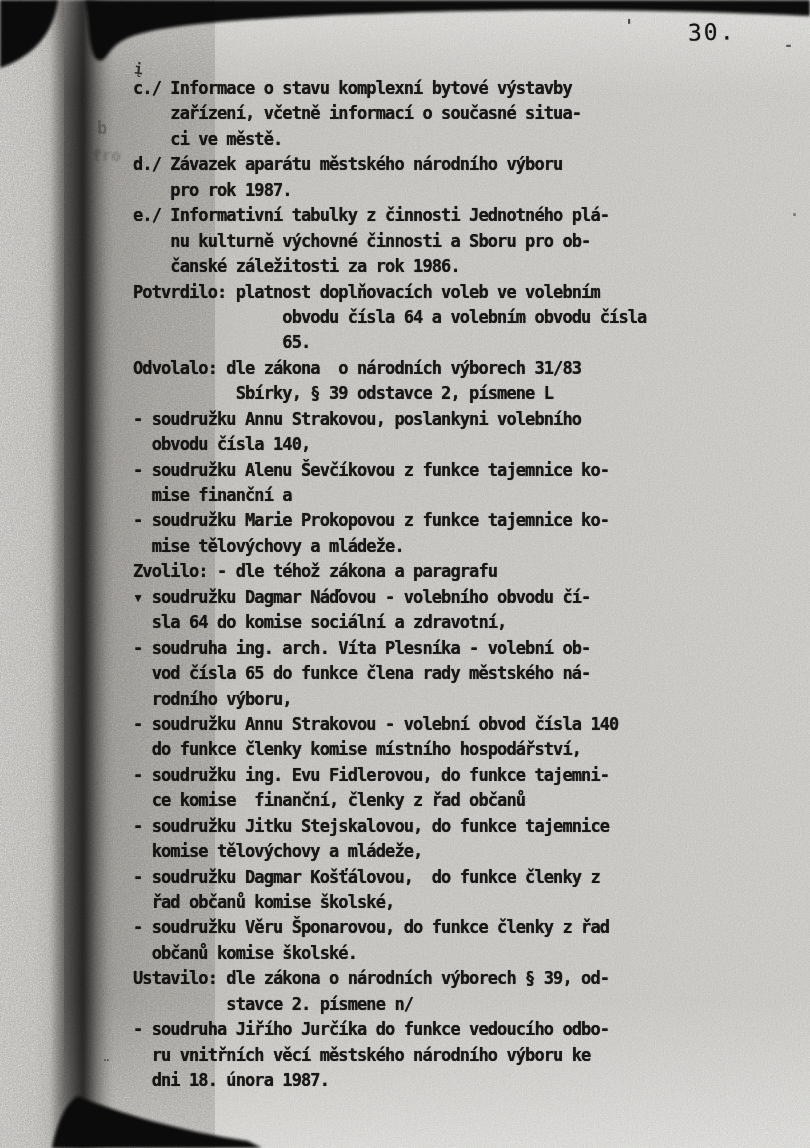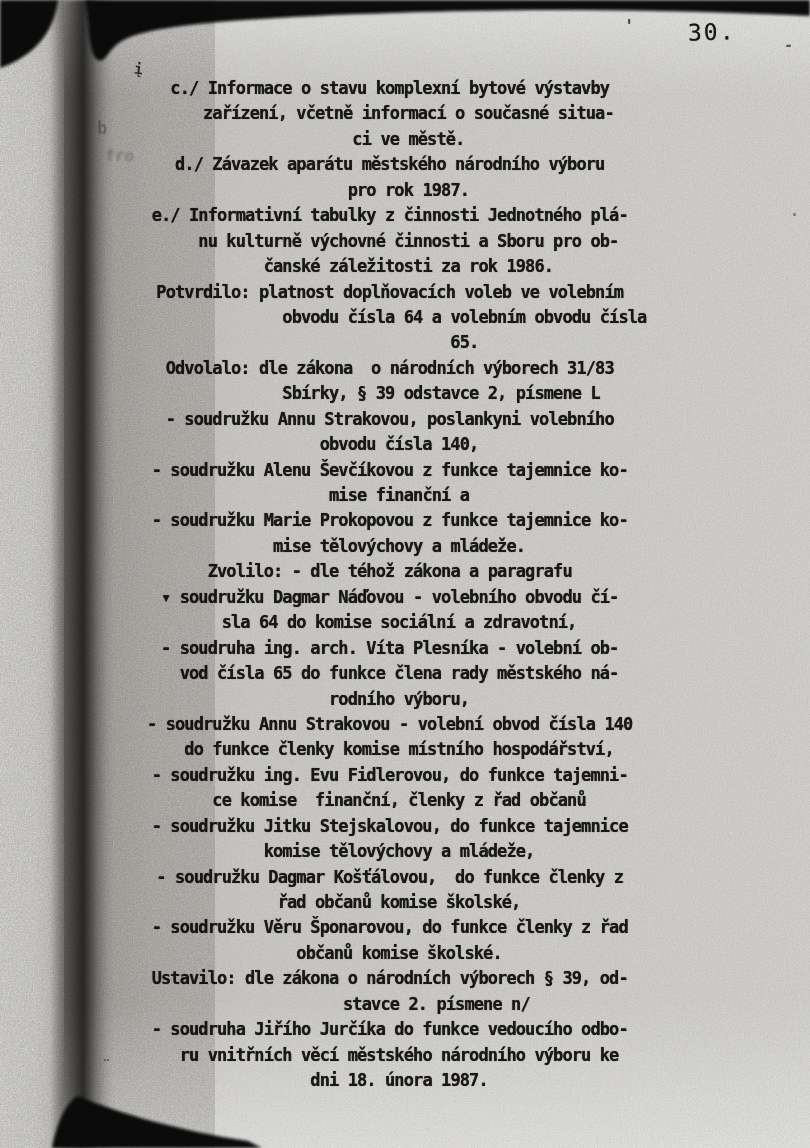--- a/index.html
+++ b/index.html
@@ -62,33 +62,32 @@
   }
   .text {
     position: absolute;
     left: 133px; top: 76px;
     font-family: "DejaVu Sans Mono", "DejaVu Sans", monospace;
     font-size: 17px; line-height: 25.45px; font-weight: 700;
     letter-spacing: -0.9px;
     color: #1b1a19;
     white-space: pre;
     text-shadow: 0 0 0.8px rgba(25,25,24,0.9);
-    text-align: center;
   }
   .text .line { height: 25.45px; }
   .artifact {
     position: absolute;
     font-family: "DejaVu Sans Mono", "DejaVu Sans", monospace;
     font-weight: 700;
     color: #1c1b1a;
     white-space: pre;
   }
   .a-tick    { left: 134px; top: 60px;  font-size: 15px; opacity: 0.85; transform: rotate(6deg); }
   .a-bleed1  { left: 97px;  top: 118px; font-size: 17px; opacity: 0.30; filter: blur(0.7px); }
-  .a-bleed2  { left: 92px;  top: 146px; font-size: 16px; opacity: 0.28; filter: blur(0.8px); margin-left: 13px; }
+  .a-bleed2  { left: 92px;  top: 146px; font-size: 16px; opacity: 0.28; filter: blur(0.8px); }
   .a-speck1  { left: 624px; top: 16px;  font-size: 17px; opacity: 0.75; }
   .a-speck2  { left: 784px; top: 36px;  font-size: 15px; opacity: 0.65; }
   .a-speck3  { left: 790px; top: 206px; font-size: 15px; opacity: 0.5; }
   .a-speck4  { left: 102px; top: 1058px;font-size: 15px; opacity: 0.5; }
   .grain {
     position: absolute; inset: 0;
     pointer-events: none;
     mix-blend-mode: multiply;
   }
 </style>

